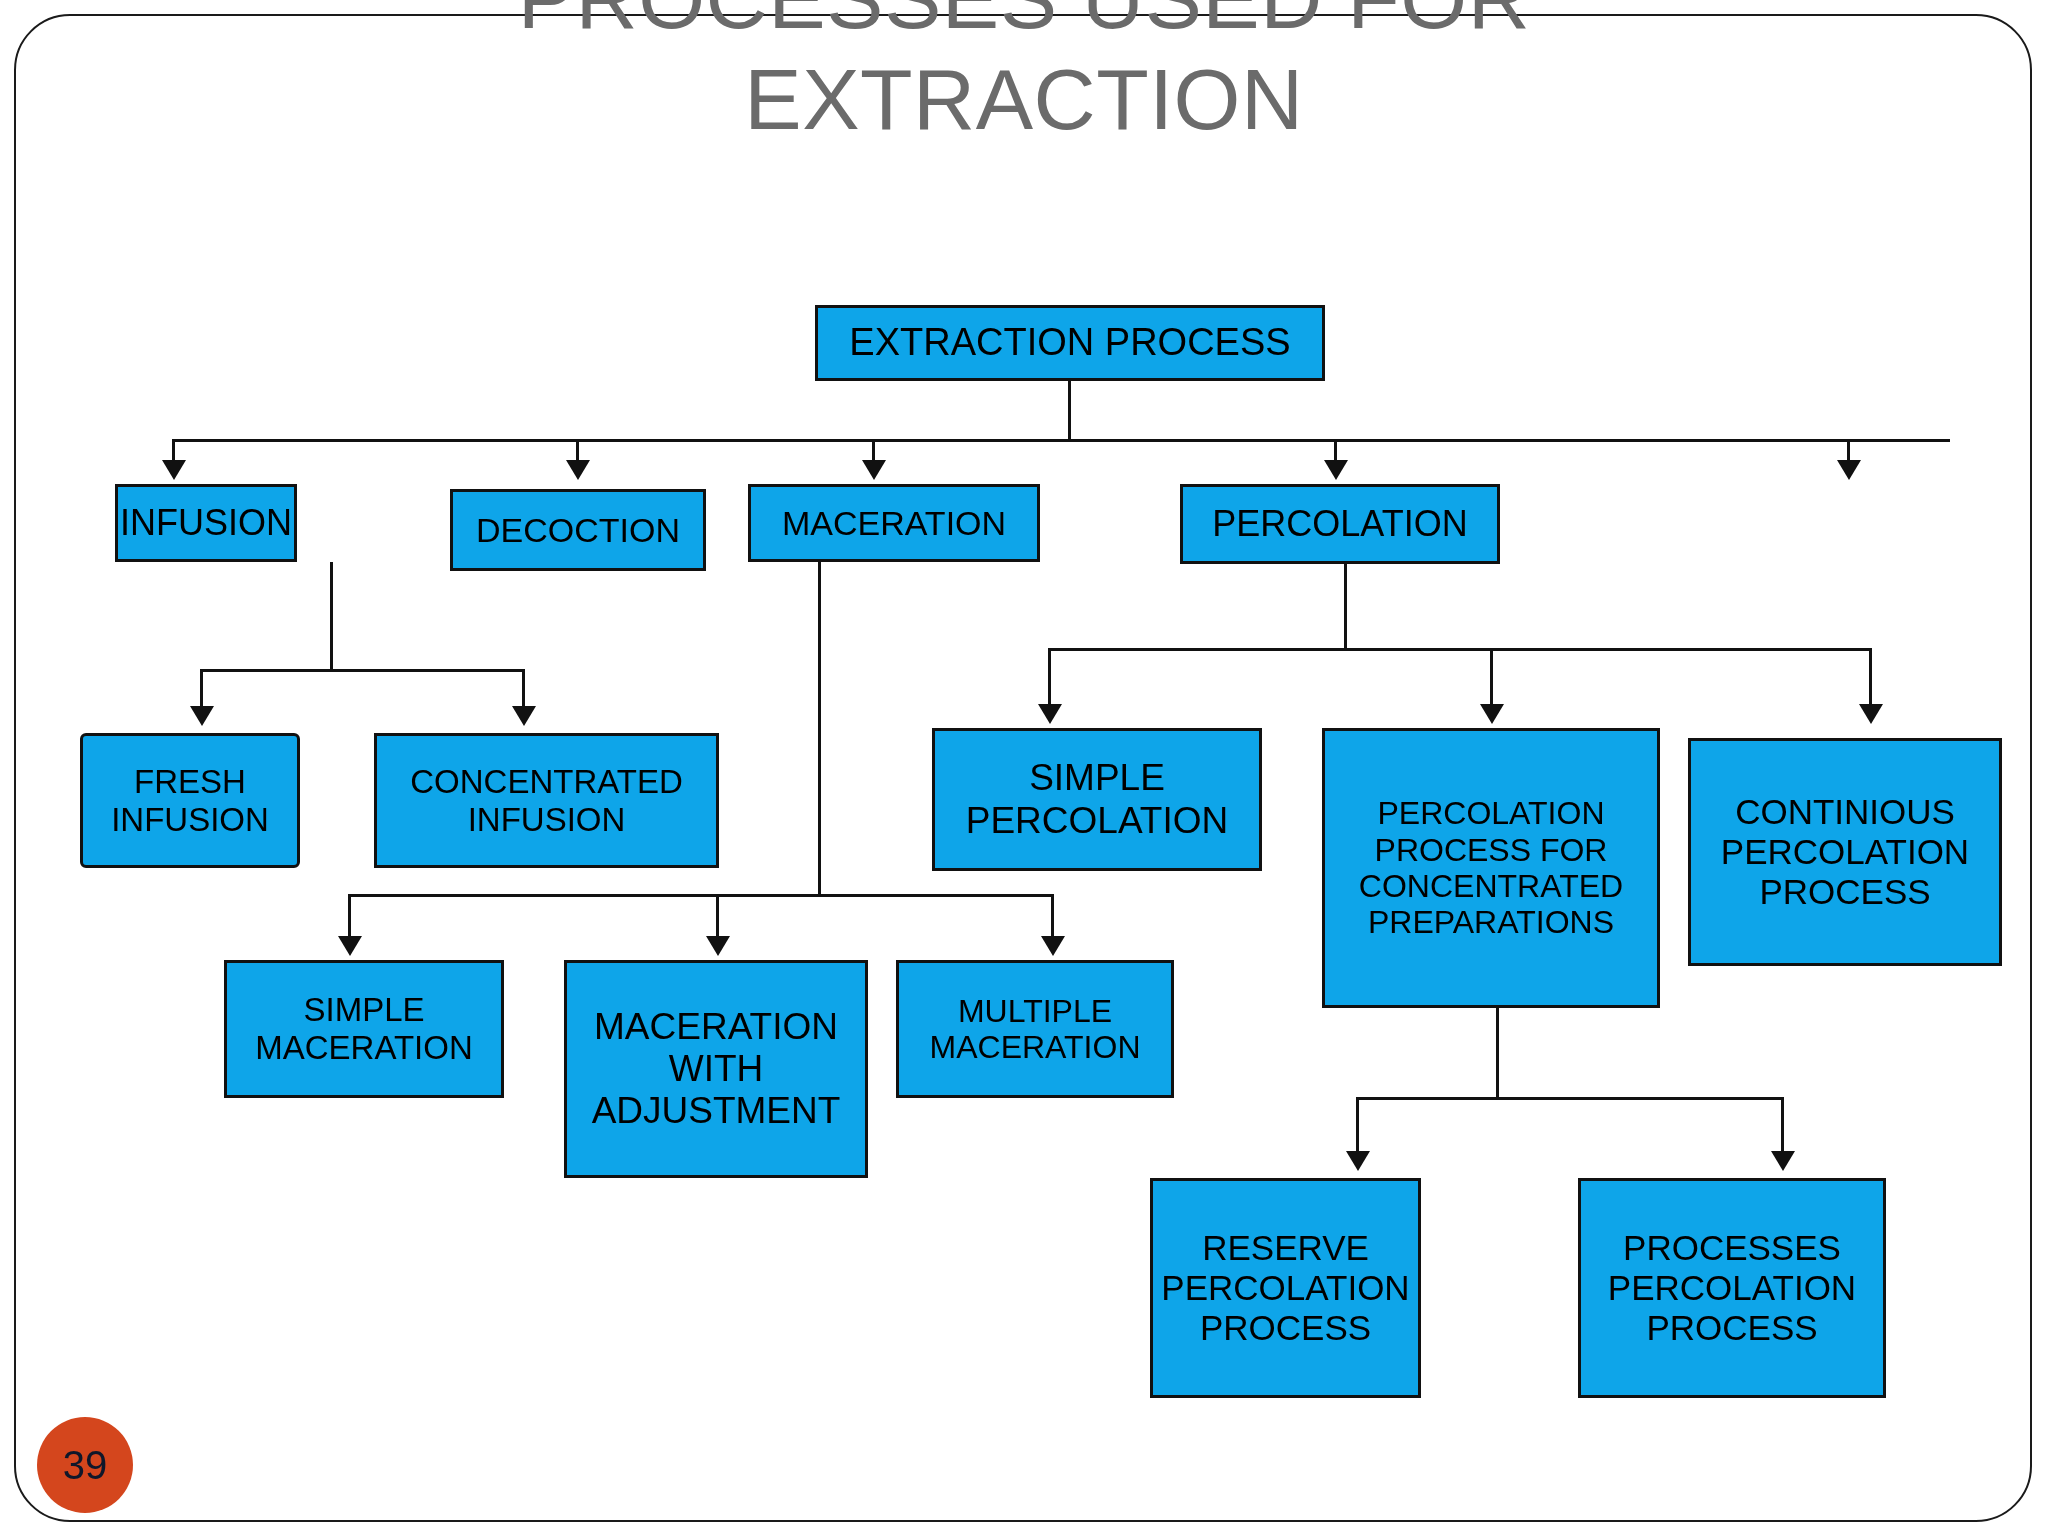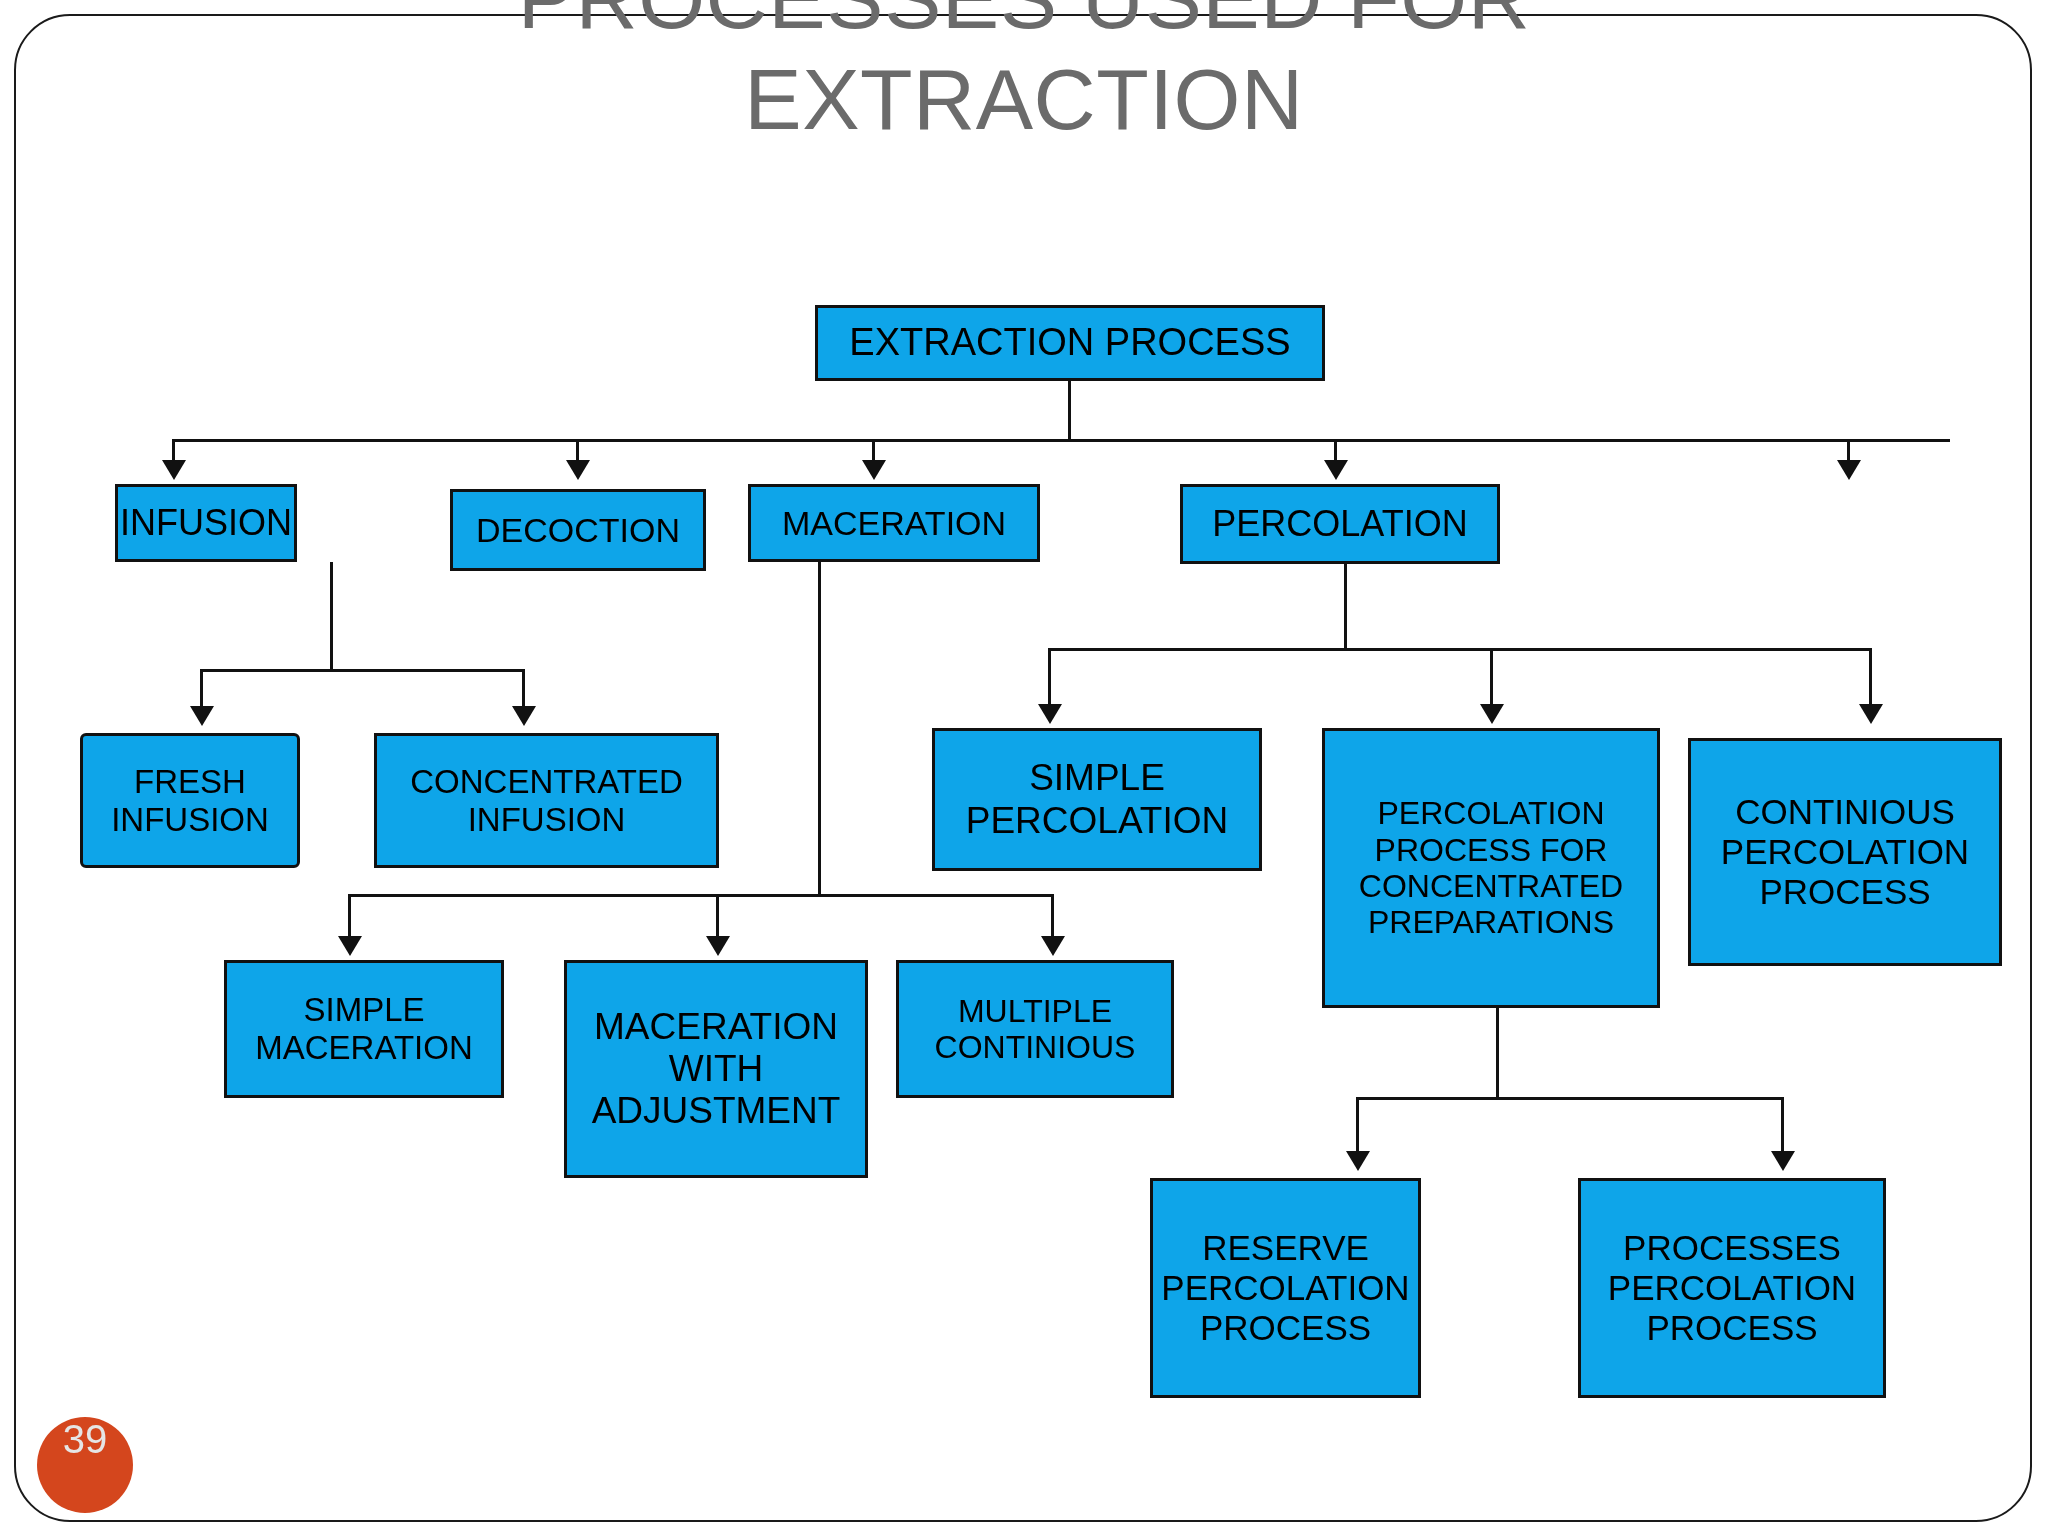--- a/index.html
+++ b/index.html
@@ -71,23 +71,23 @@
     border-top: 20px solid #111111;
   }
   #page-badge {
     position: absolute;
     left: 37px;
     top: 1417px;
     width: 96px;
     height: 96px;
     border-radius: 50%;
     display: flex;
-    align-items: flex-start;
+    align-items: center;
     justify-content: center;
-    color: #e5e5e5;
+    color: #0f172a;
     font-size: 40px;
     font-family: "Liberation Sans", sans-serif;
   }
 </style>
 </head>
 <body>
 
 <div id="slide">
 
   <div id="slide-frame"></div>
@@ -125,21 +125,21 @@
 PROCESS</div>
 
   <div class="node" style="left:224px; top:960px; width:280px; height:138px; font-size:33px;">SIMPLE
 MACERATION</div>
 
   <div class="node" style="left:564px; top:960px; width:304px; height:218px; font-size:37px;">MACERATION
 WITH
 ADJUSTMENT</div>
 
   <div class="node" style="left:896px; top:960px; width:278px; height:138px; font-size:32px;">MULTIPLE
-CONTINIOUS</div>
+MACERATION</div>
 
   <div class="node" style="left:1150px; top:1178px; width:271px; height:220px; font-size:35px;">RESERVE
 PERCOLATION
 PROCESS</div>
 
   <div class="node" style="left:1578px; top:1178px; width:308px; height:220px; font-size:35px;">PROCESSES
 PERCOLATION
 PROCESS</div>
 
   <div class="ln v" style="left:1068px; top:381px; height:60px;"></div>

